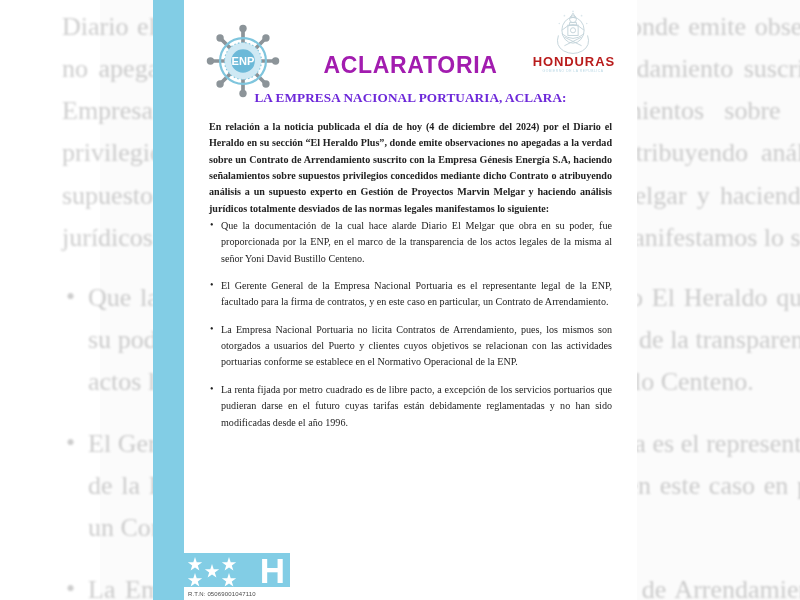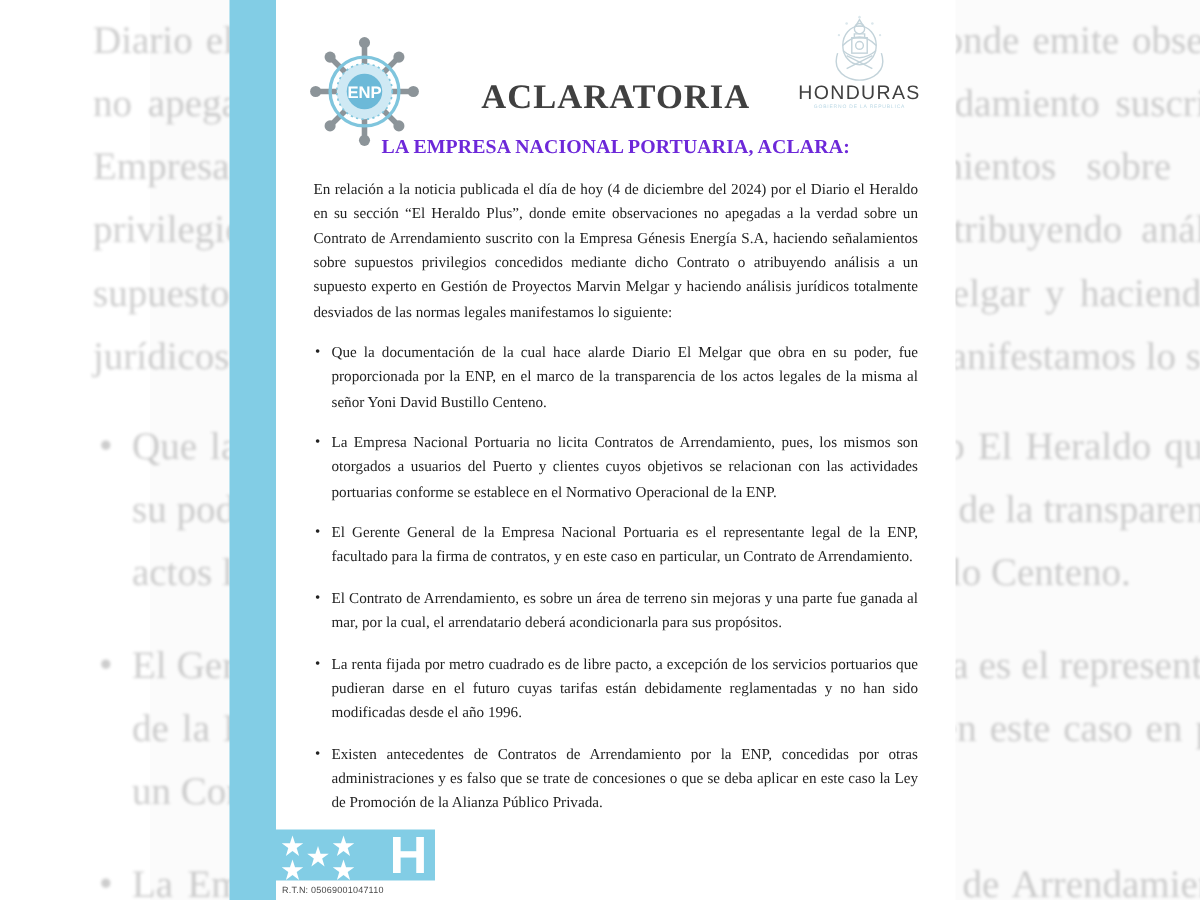--- a/index.html
+++ b/index.html
@@ -110,49 +110,50 @@
     text-align: center;
   }
   .honduras-emblem {
     width: 52px;
     height: 48px;
     margin: 0 auto;
     display: block;
   }
   .honduras-word {
     font-family: "Liberation Sans", sans-serif;
-    font-weight: normal;
+    font-weight: bold;
     font-size: 13px;
     letter-spacing: 0.9px;
-    color: #404040;
+    color: #b91c1c;
     margin-top: -1px;
     line-height: 1;
+    text-align: right;
   }
   .honduras-sub {
     font-family: "Liberation Sans", sans-serif;
     font-size: 3.4px;
     letter-spacing: 0.55px;
     color: #b9d7e4;
     margin-top: 2px;
     line-height: 1;
     white-space: nowrap;
     transform: scale(0.98);
   }
 
   .doc-title {
     position: absolute;
     left: 0;
     right: 0;
     top: 52px;
     text-align: center;
-    font-family: Liberation Serif, serif;
+    font-family: Liberation Sans, sans-serif;
     font-weight: bold;
     font-size: 23px;
     letter-spacing: 0.7px;
-    color: #404040;
+    color: #a21caf;
   }
 
   .doc-subtitle {
     text-align: center;
     font-family: "Liberation Serif", serif;
     font-weight: bold;
     font-size: 13.2px;
     letter-spacing: 0.1px;
     color: #6d28d9;
     margin-top: -2px;
@@ -164,22 +165,23 @@
     padding: 0 7px;
     color: #222222;
     font-family: "Liberation Serif", serif;
     font-size: 10.1px;
     line-height: 1.62;
     text-align: justify;
   }
 
   .lead-par {
     text-align: justify;
-    margin-bottom: 11px;
+    margin-bottom: 1px;
     hyphens: none;
+    font-weight: bold;
   }
 
   .bullets { list-style: none; }
   .bullets li {
     position: relative;
     padding-left: 12px;
     margin-bottom: 11px;
     text-align: justify;
   }
   .bullets li::before {
@@ -321,25 +323,23 @@
 
         <div class="doc-title">ACLARATORIA</div>
       </div>
 
       <div class="doc-subtitle">LA EMPRESA NACIONAL PORTUARIA, ACLARA:</div>
 
       <div class="doc-body">
         <p class="lead-par">En relación a la noticia publicada el día de hoy (4 de diciembre del 2024) por el Diario el Heraldo en su sección “El Heraldo Plus”, donde emite observaciones no apegadas a la verdad sobre un Contrato de Arrendamiento suscrito con la Empresa Génesis Energía S.A, haciendo señalamientos sobre supuestos privilegios concedidos mediante dicho Contrato o atribuyendo análisis a un supuesto experto en Gestión de Proyectos Marvin Melgar y haciendo análisis jurídicos totalmente desviados de las normas legales manifestamos lo siguiente:</p>
         <ul class="bullets">
           <li>Que la documentación de la cual hace alarde Diario El Melgar que obra en su poder, fue proporcionada por la ENP, en el marco de la transparencia de los actos legales de la misma al señor Yoni David Bustillo Centeno.</li>
+          <li>El Gerente General de la Empresa Nacional Portuaria es el representante legal de la ENP, facultado para la firma de contratos, y en este caso en particular, un Contrato de Arrendamiento.</li>
           <li>La Empresa Nacional Portuaria no licita Contratos de Arrendamiento, pues, los mismos son otorgados a usuarios del Puerto y clientes cuyos objetivos se relacionan con las actividades portuarias conforme se establece en el Normativo Operacional de la ENP.</li>
-          <li>El Gerente General de la Empresa Nacional Portuaria es el representante legal de la ENP, facultado para la firma de contratos, y en este caso en particular, un Contrato de Arrendamiento.</li>
-          <li>El Contrato de Arrendamiento, es sobre un área de terreno sin mejoras y una parte fue ganada al mar, por la cual, el arrendatario deberá acondicionarla para sus propósitos.</li>
           <li>La renta fijada por metro cuadrado es de libre pacto, a excepción de los servicios portuarios que pudieran darse en el futuro cuyas tarifas están debidamente reglamentadas y no han sido modificadas desde el año 1996.</li>
-          <li>Existen antecedentes de Contratos de Arrendamiento por la ENP, concedidas por otras administraciones y es falso que se trate de concesiones o que se deba aplicar en este caso la Ley de Promoción de la Alianza Público Privada.</li>
         </ul>
       </div>
 
       <div class="rtn-badge">
         <svg class="rtn-stars" viewBox="0 0 64 34">
           <g fill="#ffffff">
             <polygon points="11,2 12.7,7.2 18.2,7.2 13.8,10.4 15.4,15.6 11,12.4 6.6,15.6 8.2,10.4 3.8,7.2 9.3,7.2"></polygon>
             <polygon points="45,2 46.7,7.2 52.2,7.2 47.8,10.4 49.4,15.6 45,12.4 40.6,15.6 42.2,10.4 37.8,7.2 43.3,7.2"></polygon>
             <polygon points="28,9 29.7,14.2 35.2,14.2 30.8,17.4 32.4,22.6 28,19.4 23.6,22.6 25.2,17.4 20.8,14.2 26.3,14.2"></polygon>
             <polygon points="11,18 12.7,23.2 18.2,23.2 13.8,26.4 15.4,31.6 11,28.4 6.6,31.6 8.2,26.4 3.8,23.2 9.3,23.2"></polygon>

